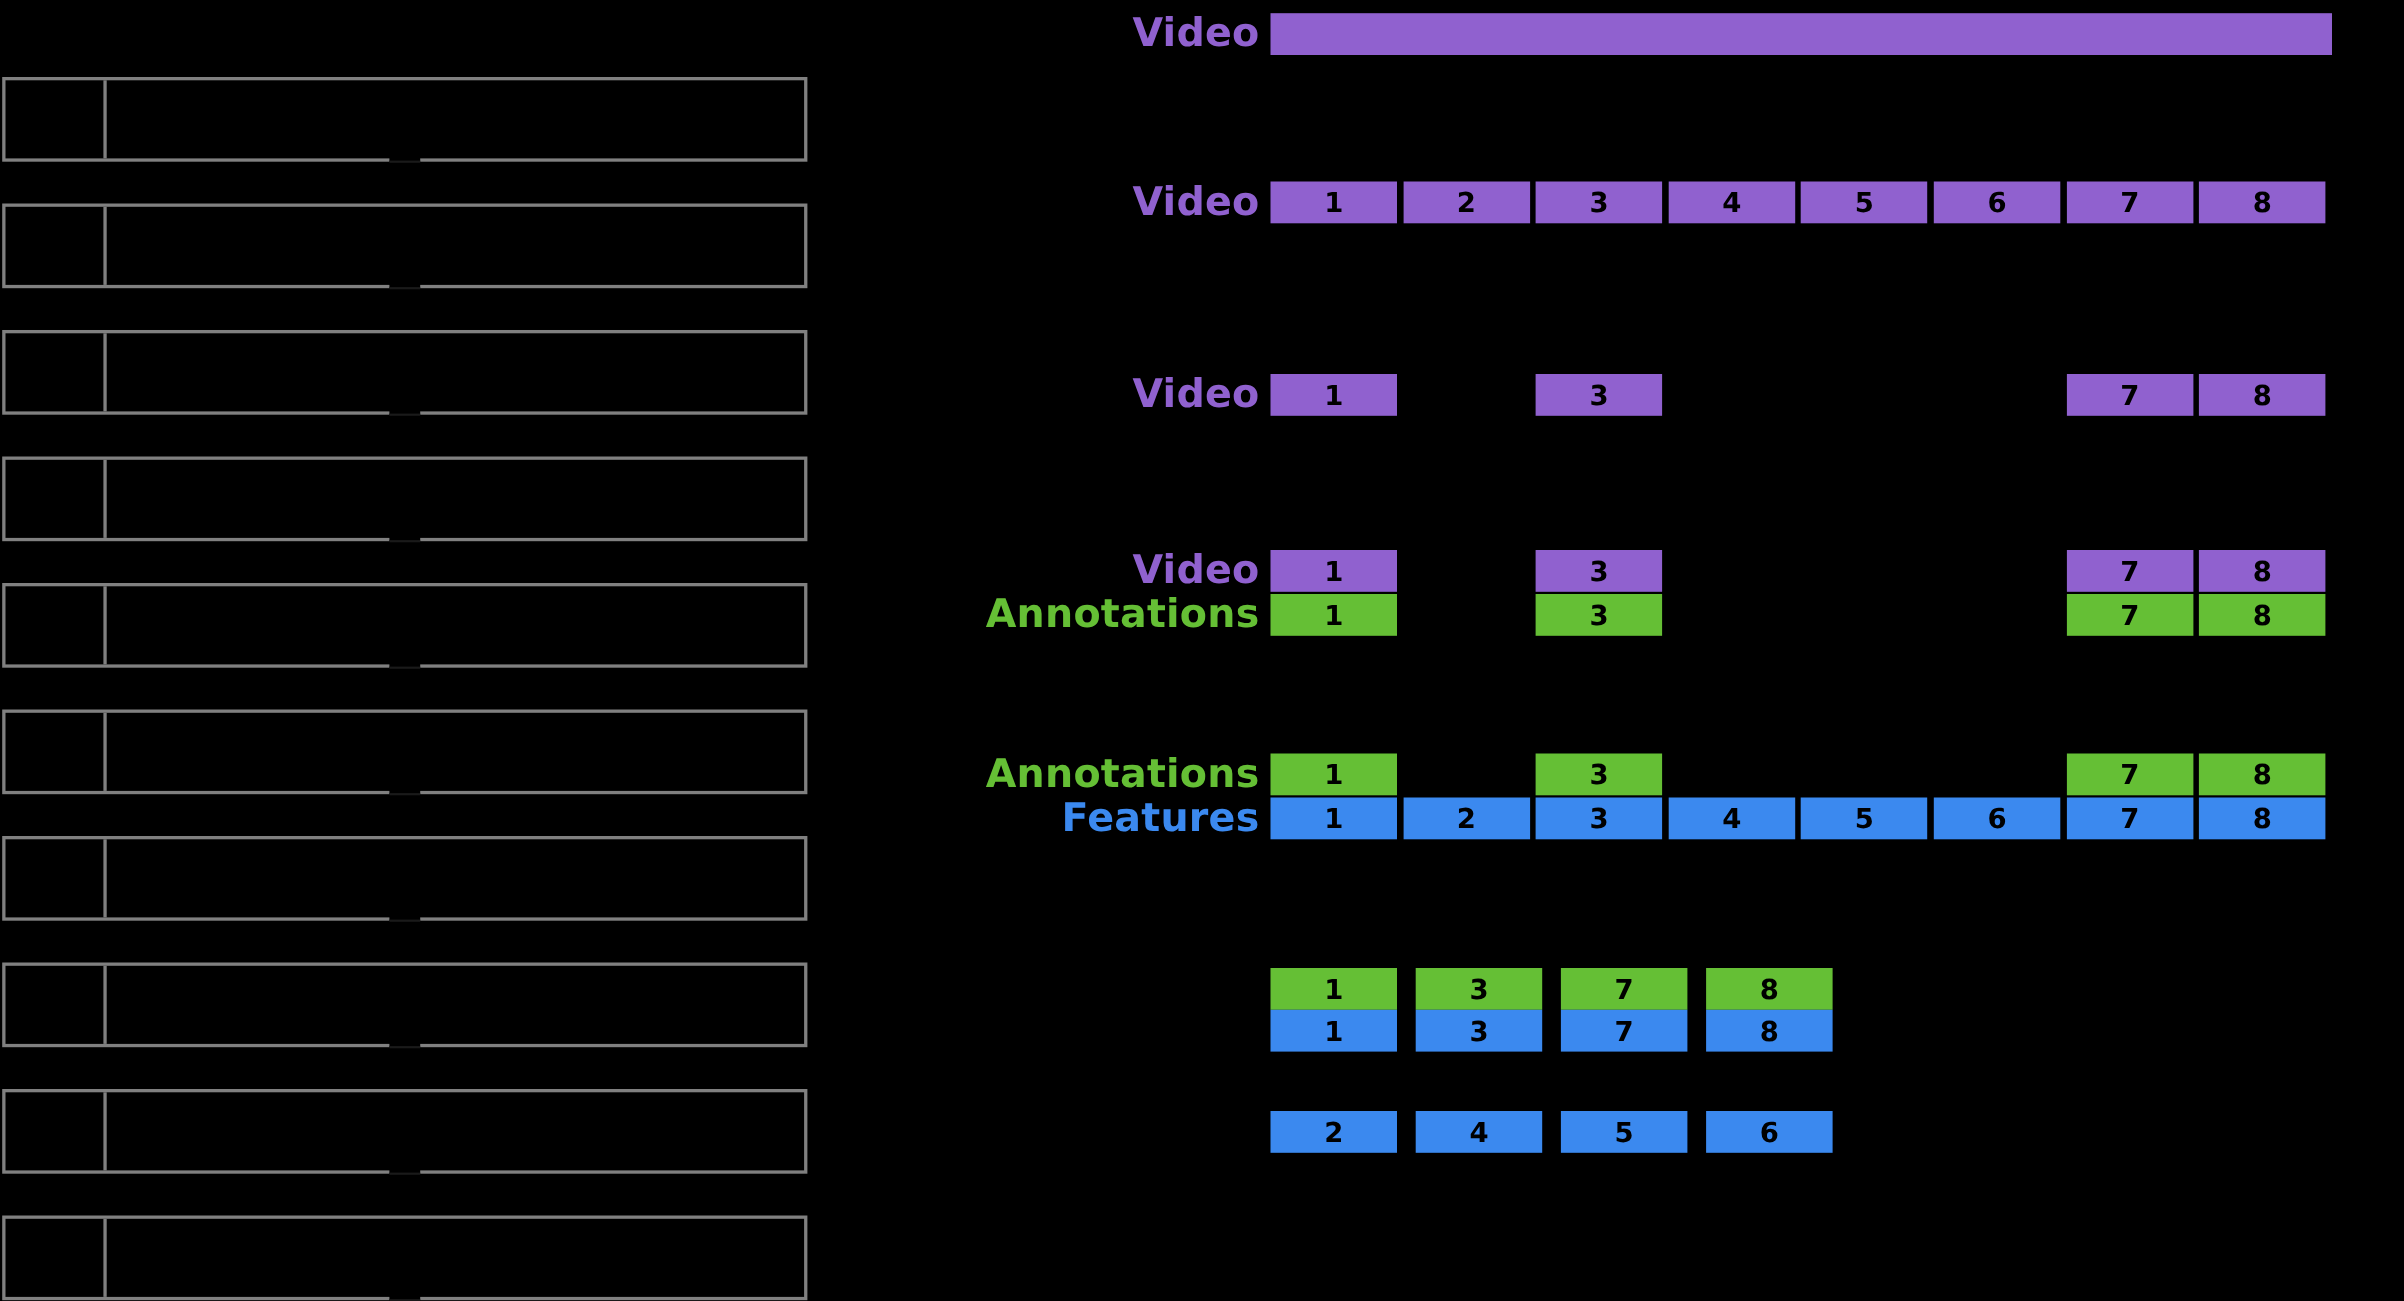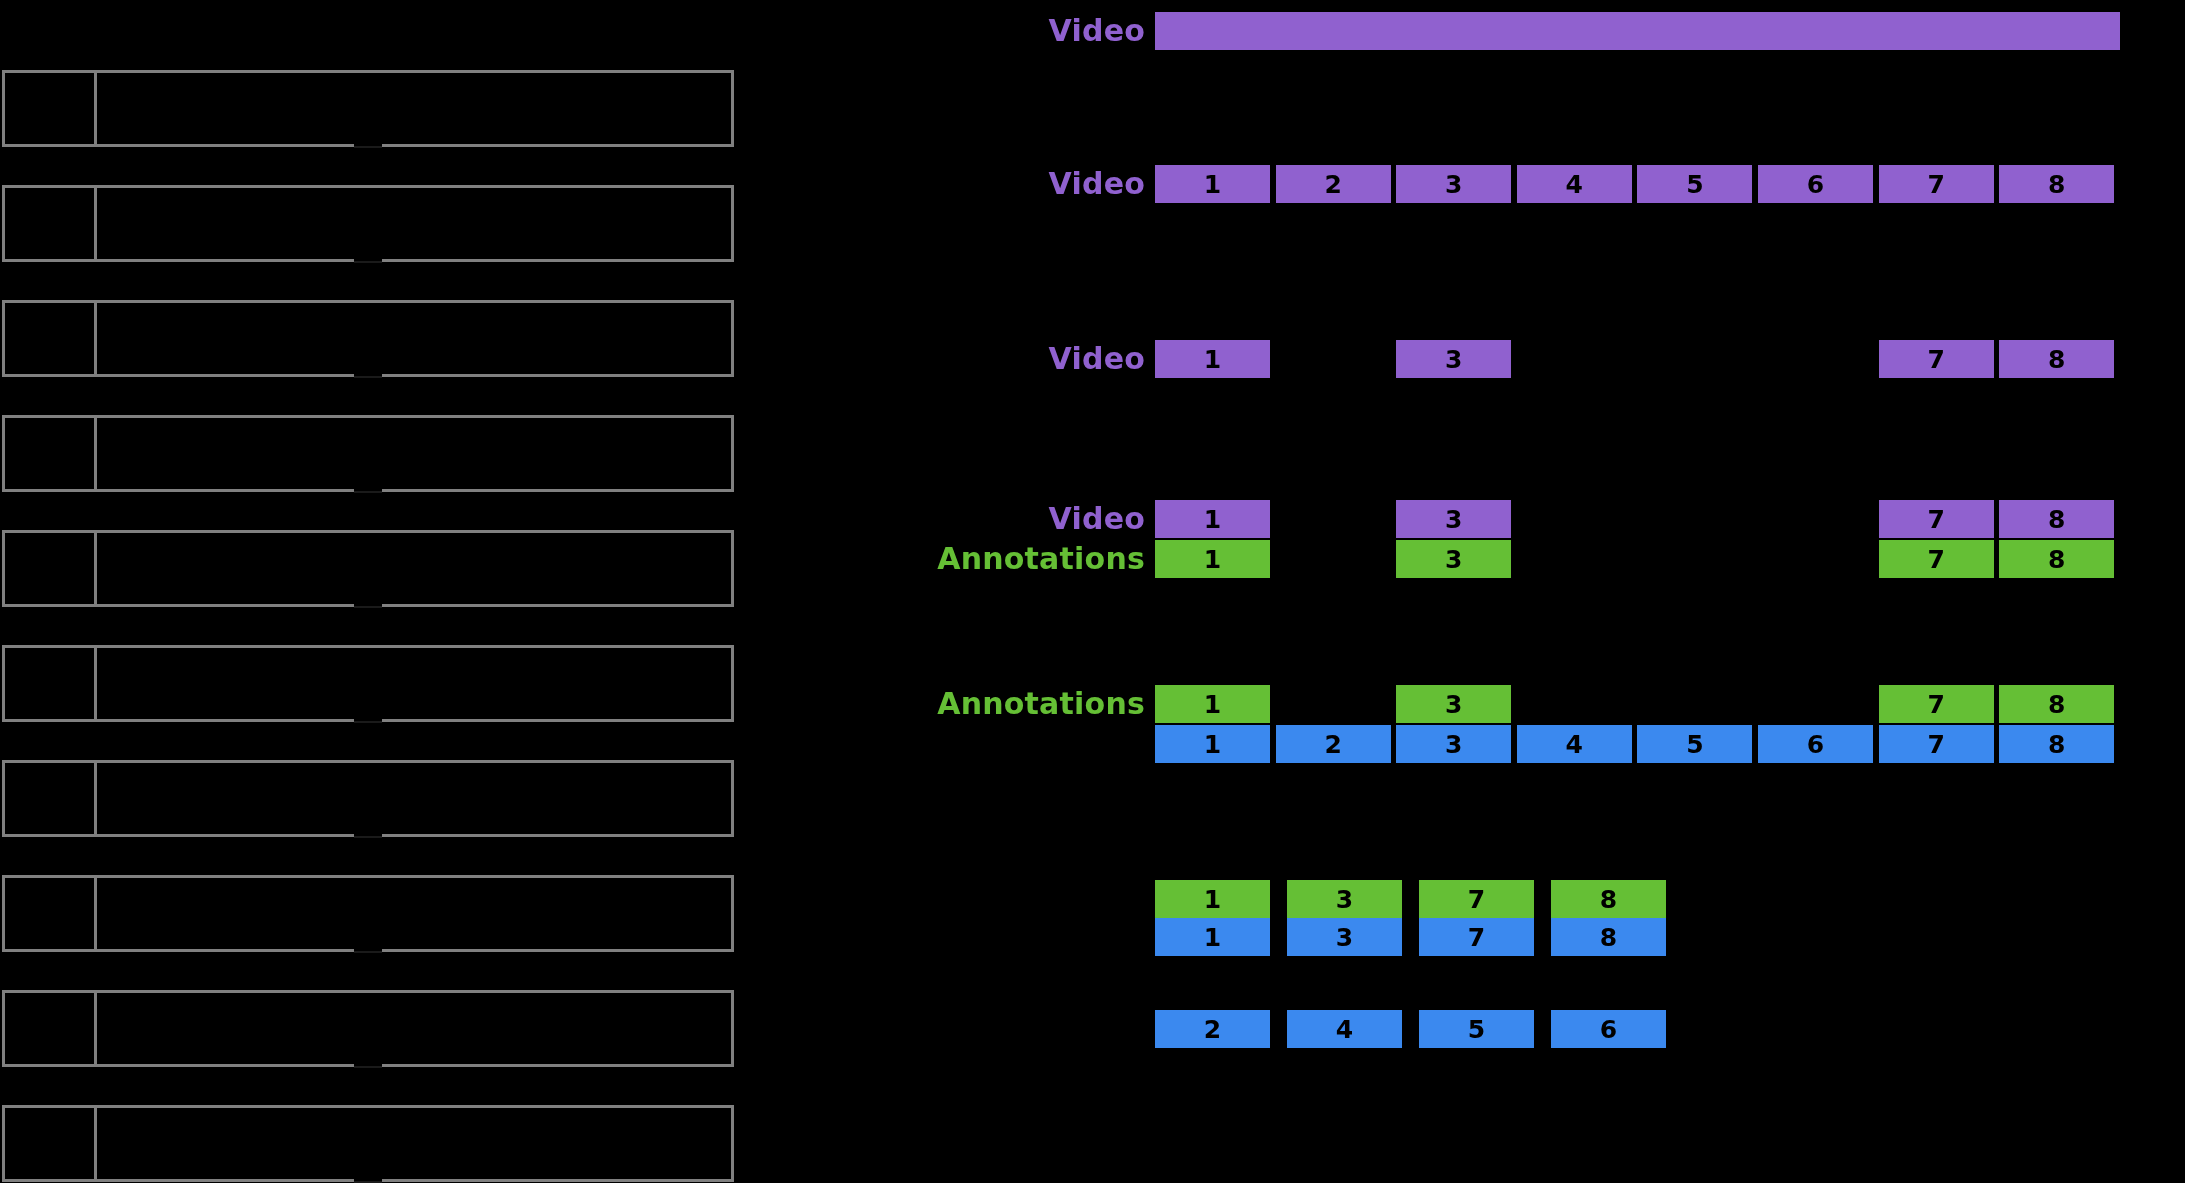--- a/index.html
+++ b/index.html
@@ -73,21 +73,21 @@
     top: 0;
     width: 1425px;
     height: 1183px;
   }
   .track-label {
     position: absolute;
     right: 1040px;     
     width: 420px;
     text-align: right;
     font-weight: bold;
-    font-size: 30px;
+    font-size: 36px;
     letter-spacing: 0.2px;
     white-space: nowrap;
     line-height: 38px;
     height: 38px;
   }
   .label-video       { color: #9061cf; }
   .label-annotations { color: #65bf35; }
   .label-features    { color: #3b89ef; }
 
   .track {
@@ -209,20 +209,21 @@
       <div class="seg seg-annotations" style="left: 723.6px; width: 115px;">7</div>
       <div class="seg seg-annotations" style="left: 844.2px; width: 115px;">8</div>
     </div>
     <div class="track-label label-annotations" style="top: 685px;">Annotations</div>
     <div class="track" style="top: 685px;">
       <div class="seg seg-annotations" style="left: 0px; width: 115px;">1</div>
       <div class="seg seg-annotations" style="left: 241.2px; width: 115px;">3</div>
       <div class="seg seg-annotations" style="left: 723.6px; width: 115px;">7</div>
       <div class="seg seg-annotations" style="left: 844.2px; width: 115px;">8</div>
     </div>
+    <div class="track-label label-features" style="top: 725px;">Features</div>
     <div class="track" style="top: 725px;">
       <div class="seg seg-features" style="left: 0px; width: 115px;">1</div>
       <div class="seg seg-features" style="left: 120.6px; width: 115px;">2</div>
       <div class="seg seg-features" style="left: 241.2px; width: 115px;">3</div>
       <div class="seg seg-features" style="left: 361.8px; width: 115px;">4</div>
       <div class="seg seg-features" style="left: 482.4px; width: 115px;">5</div>
       <div class="seg seg-features" style="left: 603px; width: 115px;">6</div>
       <div class="seg seg-features" style="left: 723.6px; width: 115px;">7</div>
       <div class="seg seg-features" style="left: 844.2px; width: 115px;">8</div>
     </div>

